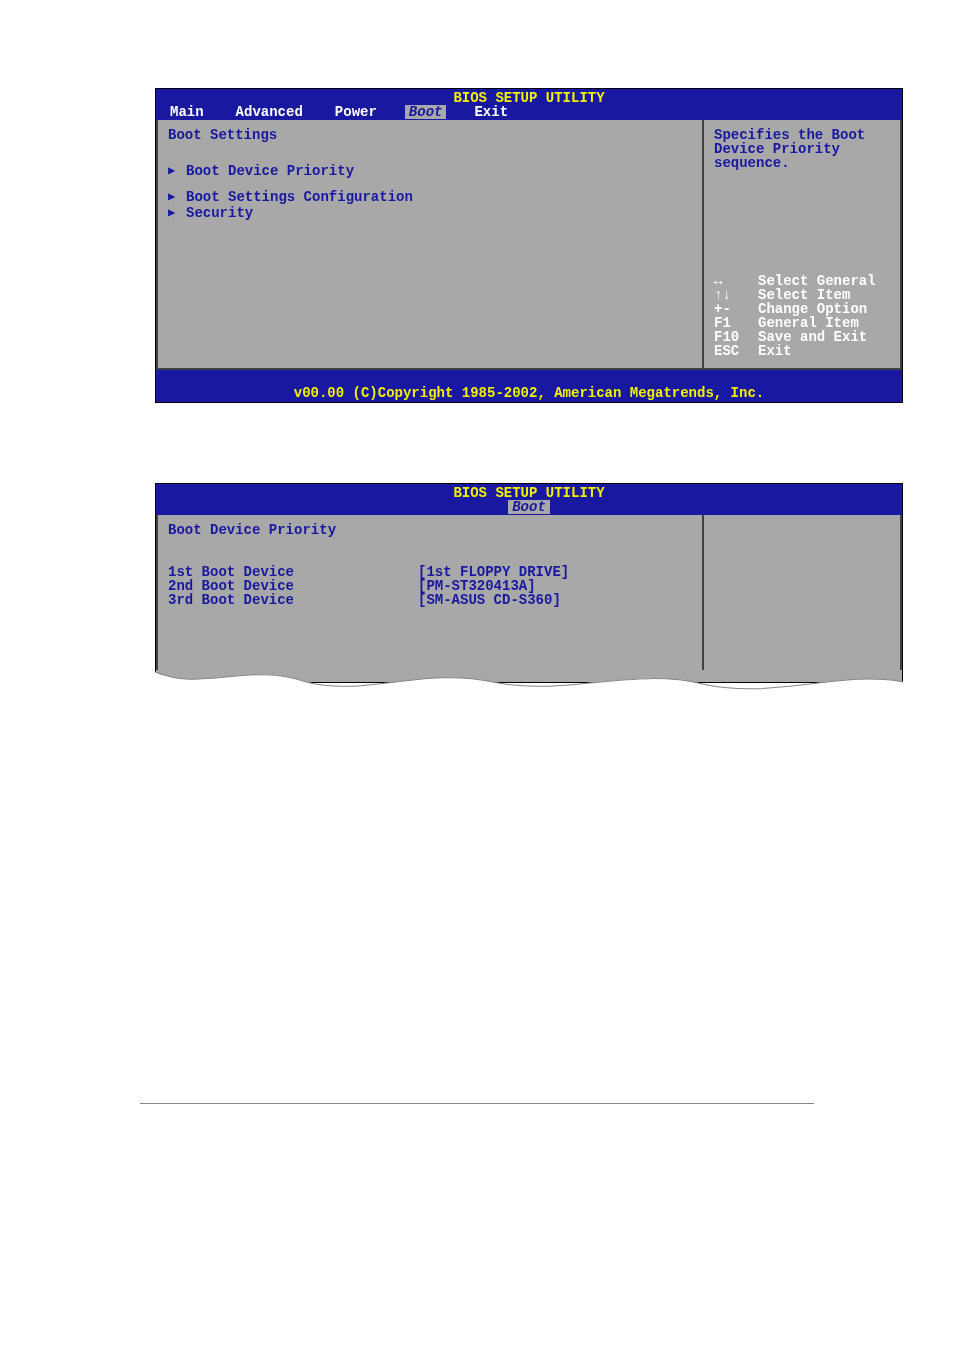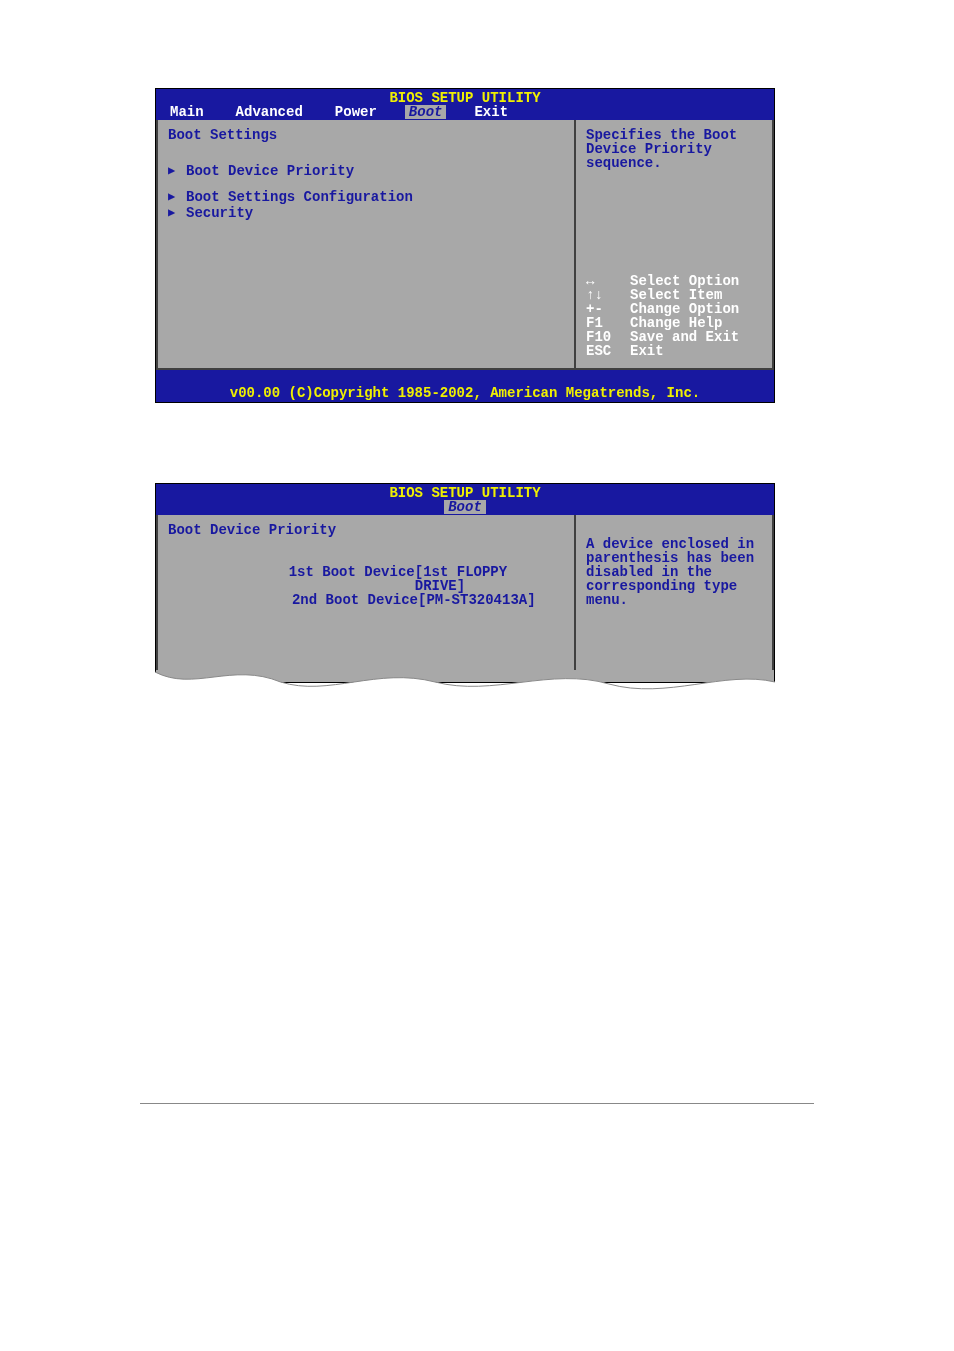--- a/index.html
+++ b/index.html
@@ -18,21 +18,21 @@
     font-size: 36px;
     margin: 0 0 80px 5px;
     color: #000;
     letter-spacing: -0.5px;
   }
   h1.section-title .num {
     display: inline-block;
     margin-right: 40px;
   }
   .bios-window {
-    width: 620px;
+    width: 748px;
     margin: 0 0 80px 0;
     font-family: 'Courier New', monospace;
     font-size: 14px;
     line-height: 1.0;
     font-weight: bold;
     background: #a8a8a8;
     border: 1px solid #000;
     position: relative;
   }
   .bios-titlebar {
@@ -113,21 +113,20 @@
   .section-header {
     color: #1818a0;
     margin-bottom: 10px;
   }
   .boot-row {
     display: flex;
   }
   .boot-row .bl {
     width: 250px;
     color: #1818a0;
-    text-align: right;
   }
   .boot-row .bv {
     color: #1818a0;
   }
   
   .bios-window.torn {
     height: 200px;
     overflow: visible;
   }
   .bios-window.torn .bios-body {
@@ -183,33 +182,33 @@
         <div class="menu-item">
           <span class="arrow">▶</span>
           <span class="label">Security</span>
         </div>
       </div>
       <div class="bios-right">
         <div class="bios-right-help">Specifies the Boot Device Priority sequence.</div>
         <div class="bios-right-keys">
           <div class="krow">
               <span class="kkey">↔</span>
-              <span class="kval">Select Option</span>
+              <span class="kval">Select General</span>
             </div>
           <div class="krow">
               <span class="kkey">↑↓</span>
               <span class="kval">Select Item</span>
             </div>
           <div class="krow">
               <span class="kkey">+-</span>
               <span class="kval">Change Option</span>
             </div>
           <div class="krow">
               <span class="kkey">F1</span>
-              <span class="kval">Change Help</span>
+              <span class="kval">General Item</span>
             </div>
           <div class="krow">
               <span class="kkey">F10</span>
               <span class="kval">Save and Exit</span>
             </div>
           <div class="krow">
               <span class="kkey">ESC</span>
               <span class="kval">Exit</span>
             </div>
         </div>
@@ -228,25 +227,28 @@
         <div class="section-header">Boot Device Priority</div>
         <div style="height:18px;"></div>
         <div class="boot-row">
           <span class="bl">1st Boot Device</span>
           <span class="bv">[1st FLOPPY DRIVE]</span>
         </div>
         <div class="boot-row">
           <span class="bl">2nd Boot Device</span>
           <span class="bv">[PM-ST320413A]</span>
         </div>
+        <div class="boot-row">
+          <span class="bl">3rd Boot Device</span>
+          <span class="bv">[SM-ASUS CD-S360]</span>
+        </div>
       </div>
       <div class="bios-right">
         <div>
           <div style="height:14px;"></div>
-          <div class="bios-right-help">A device enclosed in parenthesis has been disabled in the corresponding type menu.</div>
         </div>
       </div>
     </div>
     <div class="tear">
       <svg viewBox="0 0 642 40" preserveAspectRatio="none">
         <path d="M0,10 C40,30 80,0 130,20 C180,35 230,5 290,20 C350,35 410,5 470,22 C530,38 590,8 642,20 L642,40 L0,40 Z" fill="#ffffff"></path>
         <path d="M0,10 C40,30 80,0 130,20 C180,35 230,5 290,20 C350,35 410,5 470,22 C530,38 590,8 642,20" fill="none" stroke="#888" stroke-width="1"></path>
       </svg>
     </div>
   </div>

